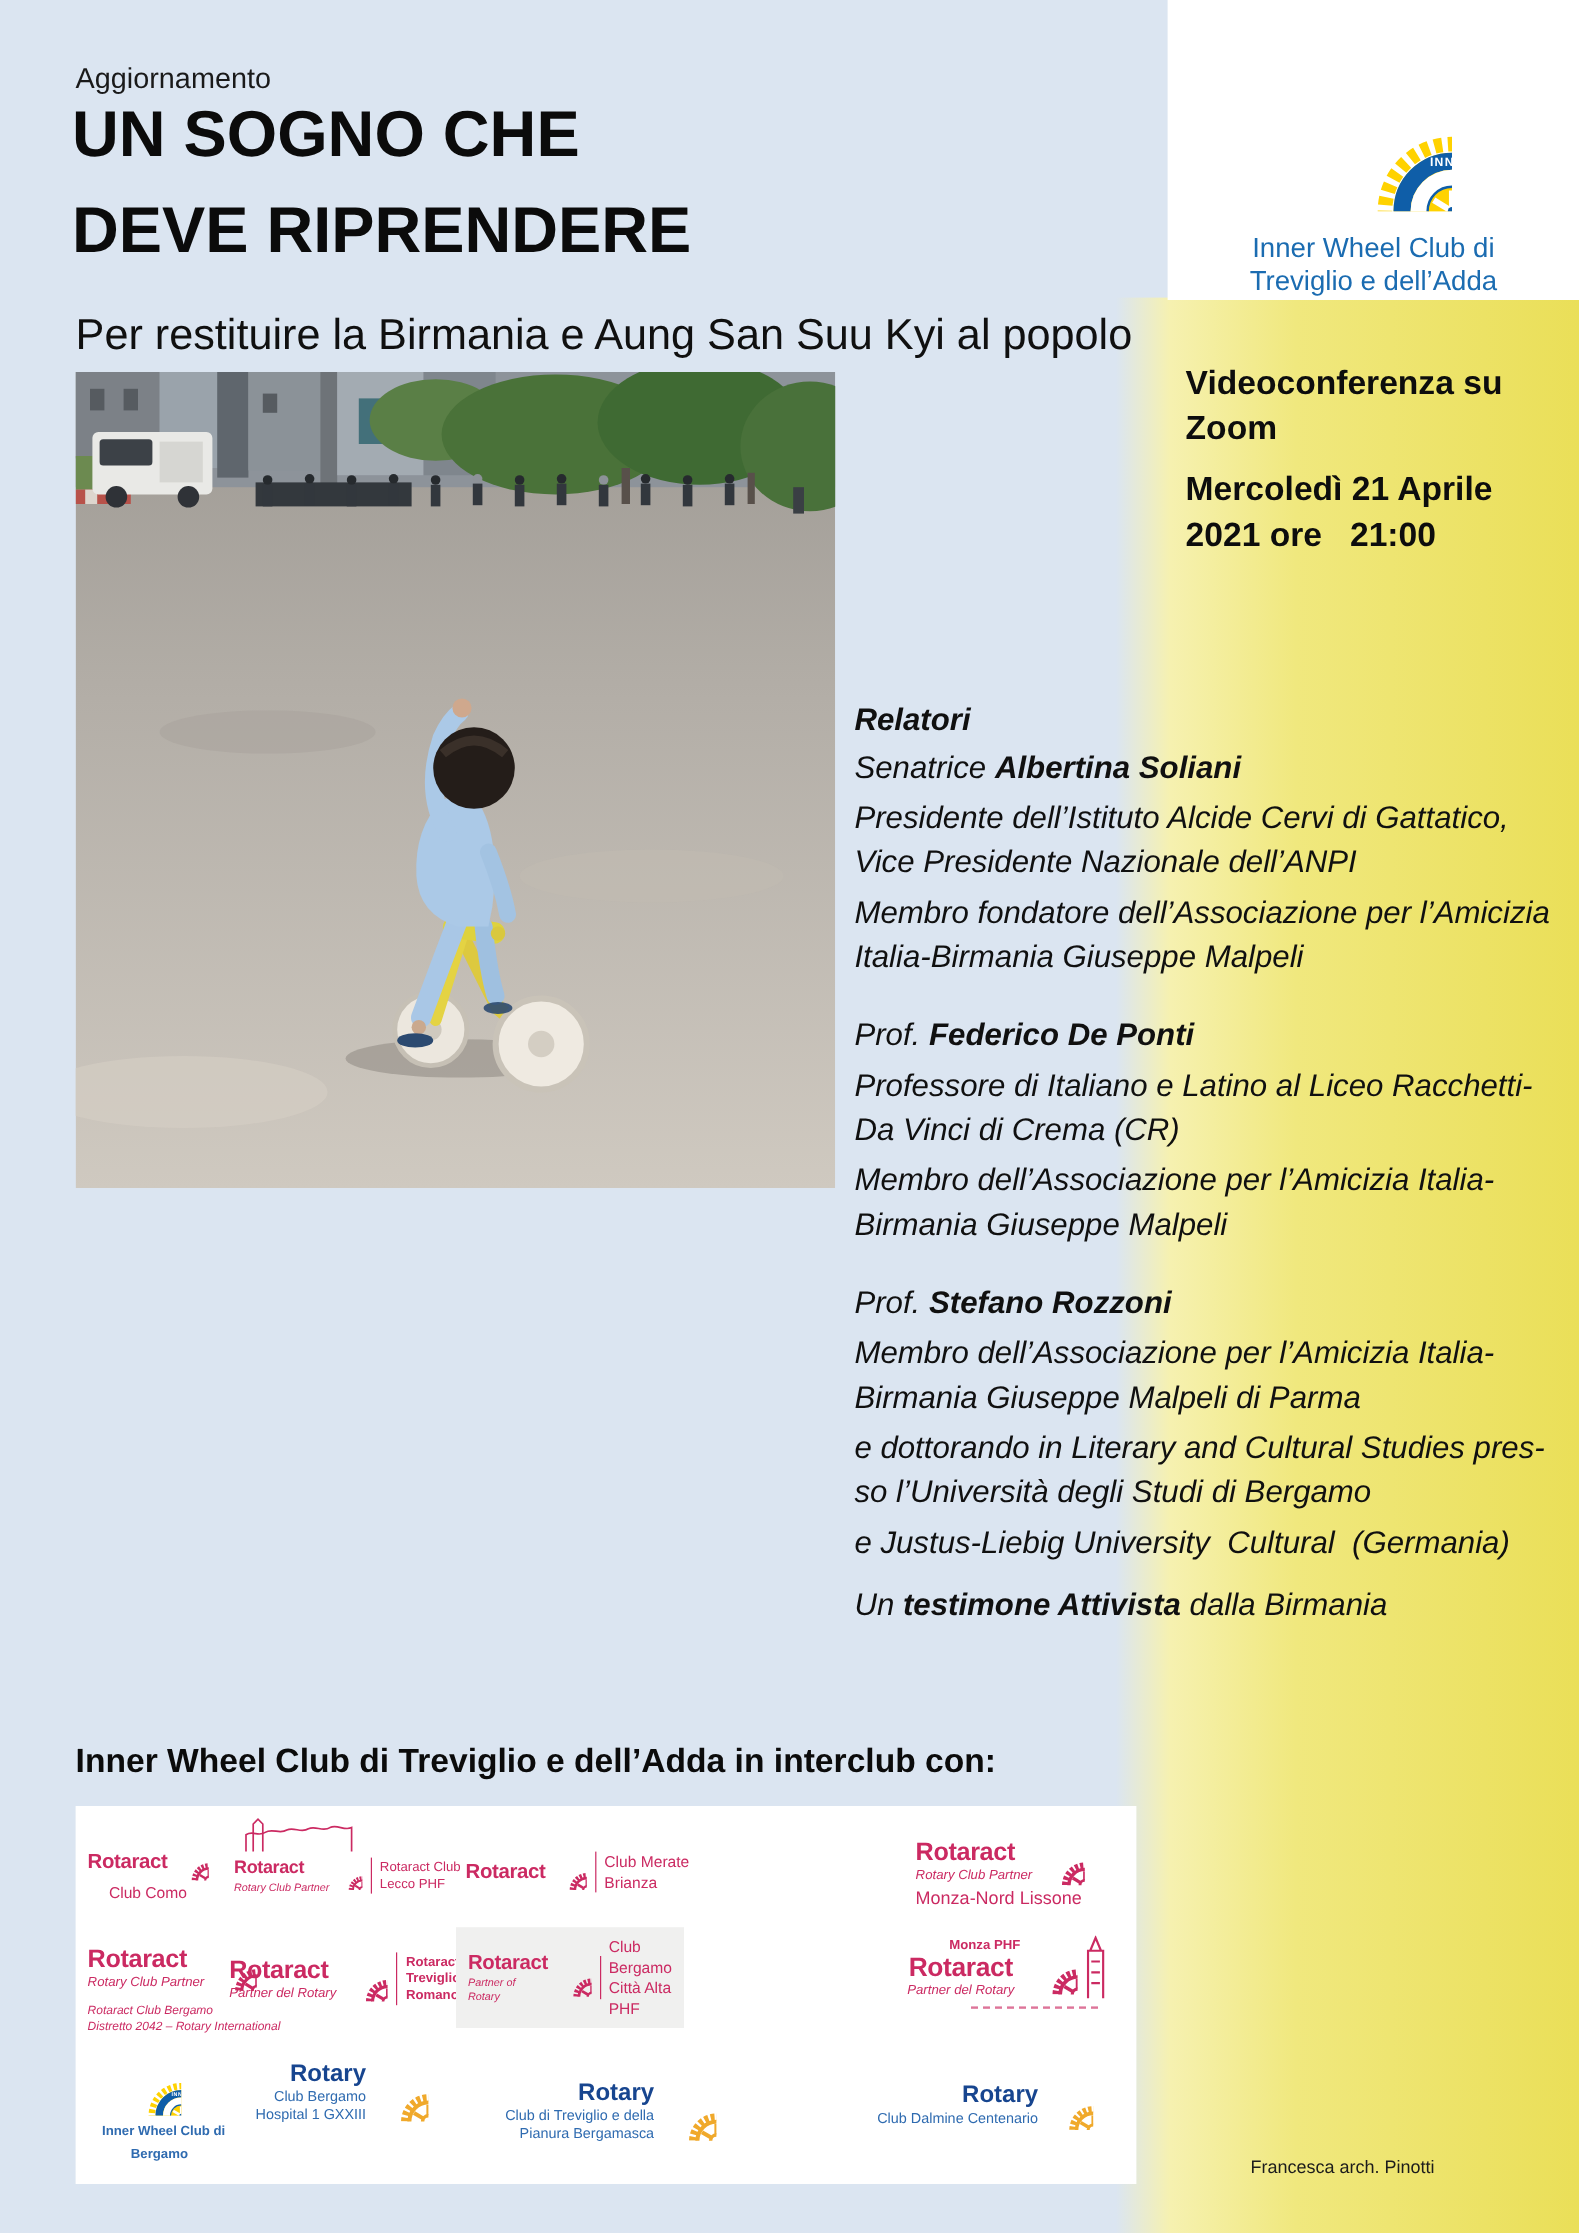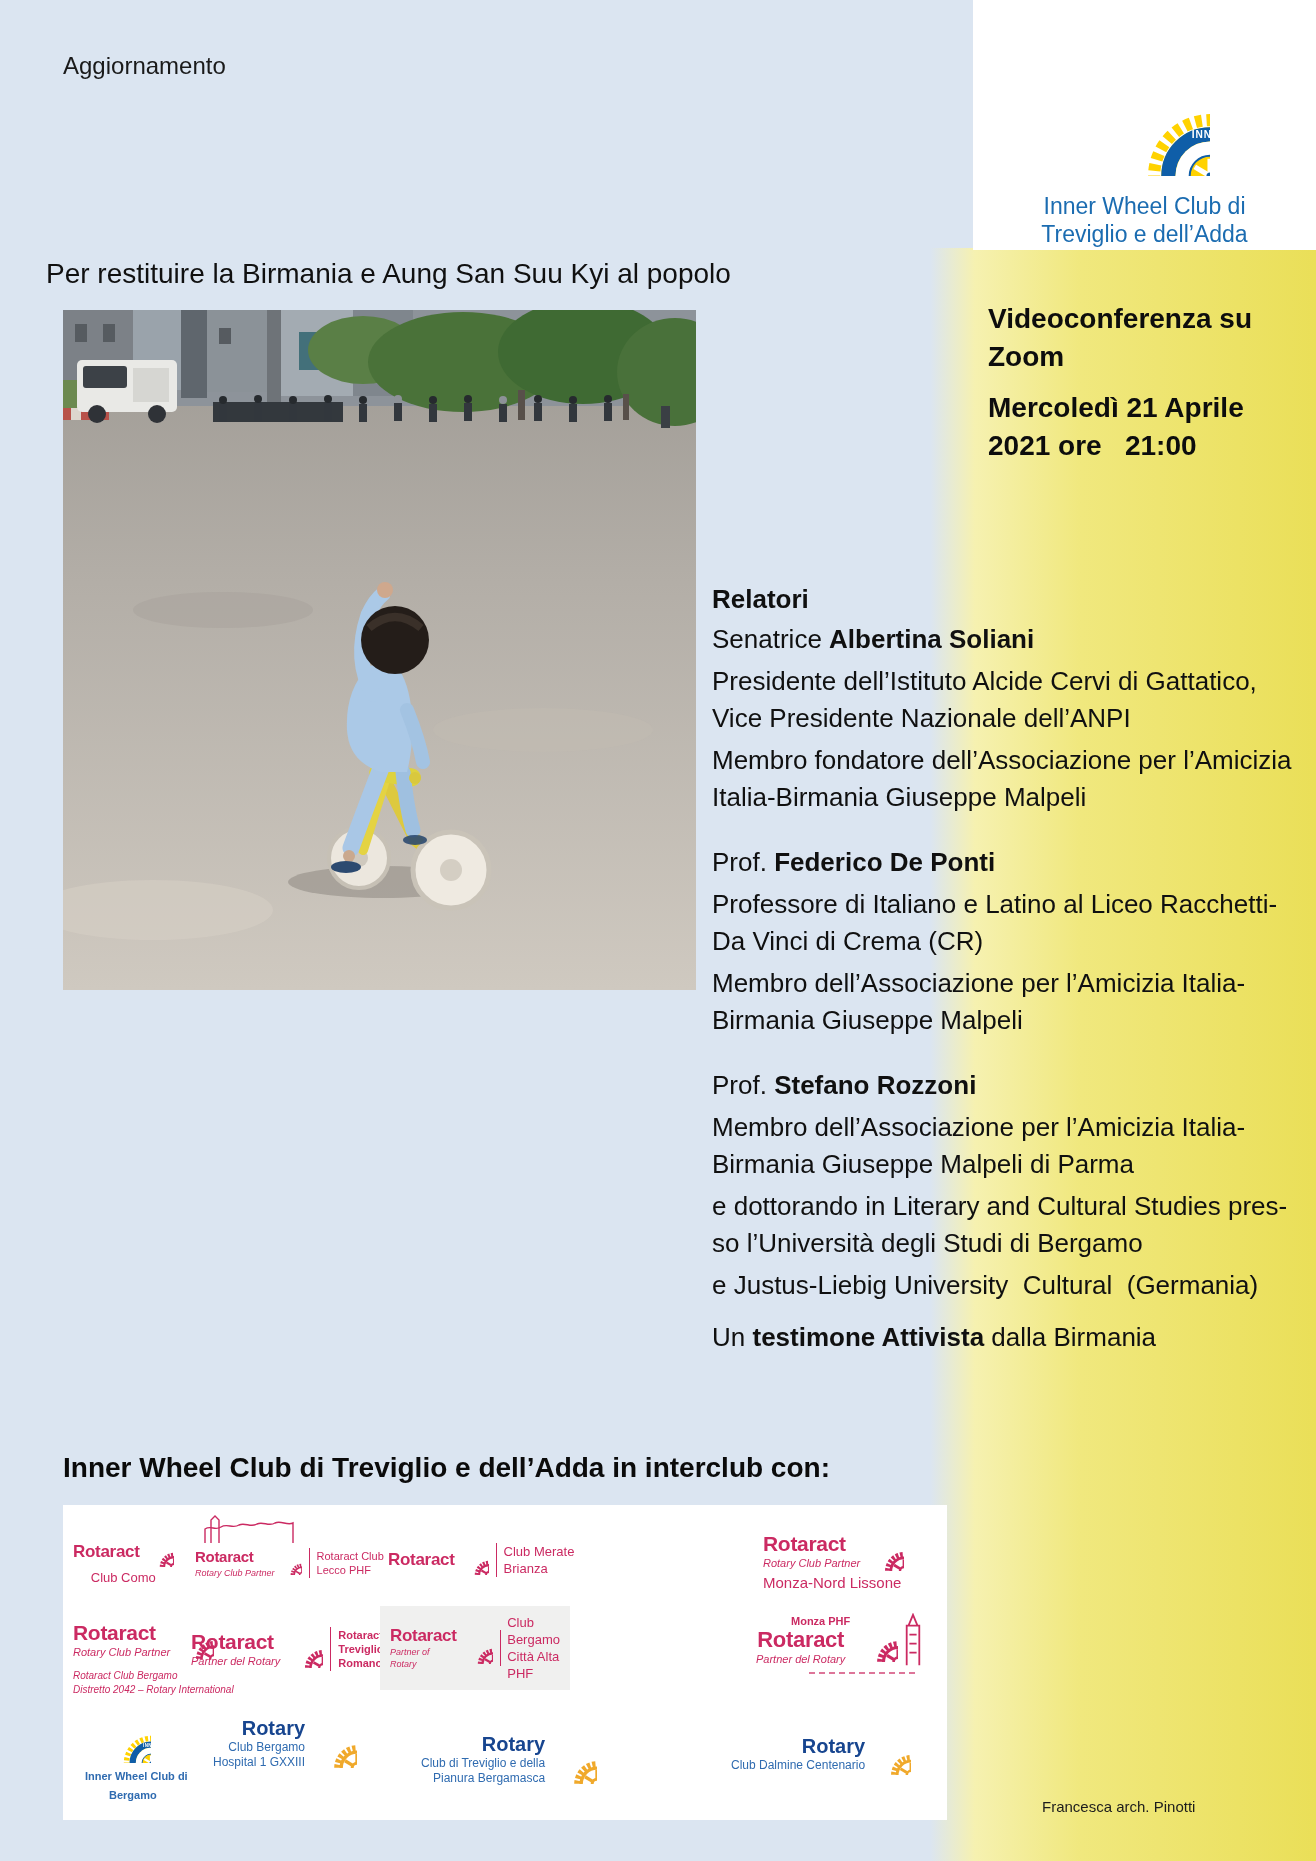--- a/index.html
+++ b/index.html
@@ -9,38 +9,38 @@
   .pre{white-space:pre-wrap;}
 
   
   .panel-yellow{left:930px;top:248px;width:386px;height:1613px;
     background:linear-gradient(90deg, rgba(219,229,241,0) 0px, #f6f1b0 45px, #f0e87e 150px, #eadf58 386px);}
   .panel-white{left:973px;top:0;width:343px;height:250px;background:#ffffff;}
 
   
   .kicker{left:63px;top:52px;font-size:24px;color:#1a1a1a;}
   .title{left:60px;top:72px;font-size:54px;font-weight:bold;line-height:80px;color:#0b0b0b;}
-  .subtitle{left:46px;top:258px;font-size:28px;}
+  .subtitle{left:63px;top:258px;font-size:36px;}
 
   
   .iw-big{left:1078px;top:44px;width:132px;height:132px;}
   .org-name{left:973px;top:192px;width:343px;text-align:center;color:#1b6cb1;
             font-size:23px;line-height:28px;}
 
   
   .event-info{left:988px;top:300px;width:320px;font-size:28px;font-weight:bold;
               line-height:38px;color:#0d0d0d;}
   .event-info .gap{height:13px;}
 
   
   .photo{left:63px;top:310px;width:633px;height:680px;display:block;}
 
   
   .speakers{left:712px;top:581px;width:600px;font-size:26px;line-height:37px;color:#101010;}
-  .speakers p{margin:0;}
+  .speakers p{margin:0;font-style:italic;}
   .s-heading{font-weight:bold;margin-bottom:3px !important;}
   .s-name{margin-bottom:5px !important;}
   .s-role{margin-bottom:5px !important;}
   .speaker{margin-bottom:28px;}
   .speaker.last{margin-bottom:15px;}
   .s-witness{margin-top:0;}
 
   
   .interclub-heading{left:63px;top:1452px;font-size:28px;font-weight:bold;color:#0b0b0b;}
   .logos-box{left:63px;top:1505px;width:884px;height:315px;background:#ffffff;}
@@ -114,20 +114,24 @@
     </symbol>
   </defs>
 </svg>
 
 <div class="poster">
 
   <div class="abs panel-yellow"></div>
   <div class="abs panel-white"></div>
 
   <div class="abs kicker">Aggiornamento</div>
+  <div class="abs title">
+    <div>UN SOGNO CHE</div>
+    <div>DEVE RIPRENDERE</div>
+  </div>
   <div class="abs subtitle">Per restituire la Birmania e Aung San Suu Kyi al popolo</div>
 
   <svg class="abs iw-big" viewBox="-65 -65 130 130">
       <use href="#iw"></use>
     </svg>
   <div class="abs org-name">
     <div>Inner Wheel Club di</div>
     <div>Treviglio e dell’Adda</div>
   </div>
 

